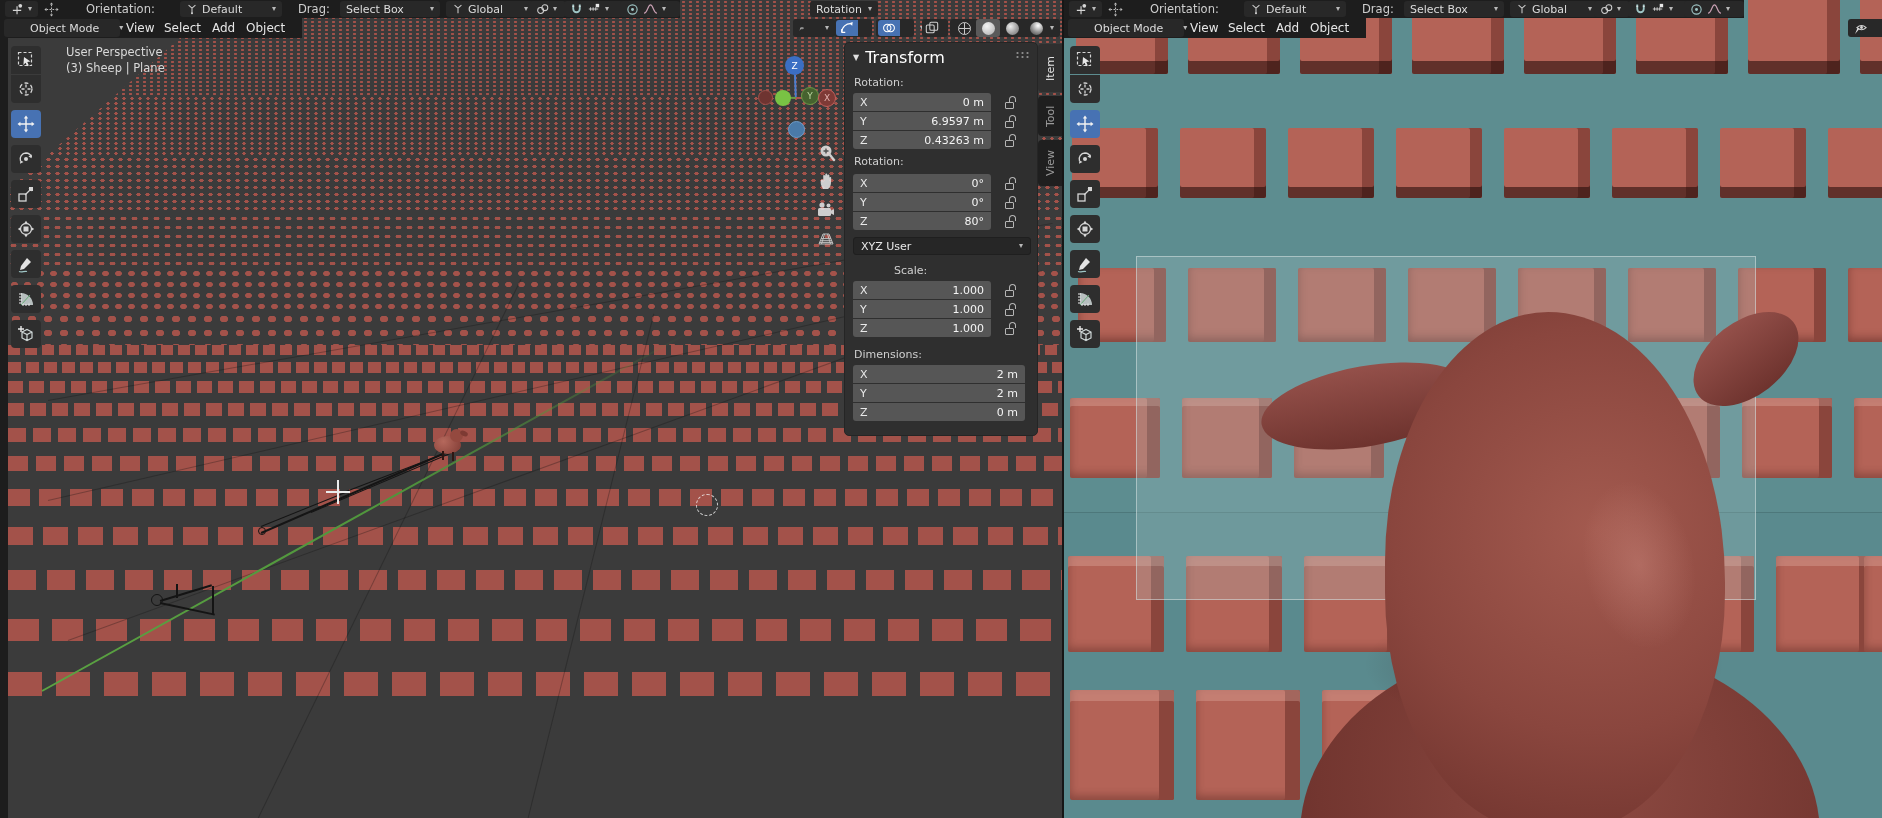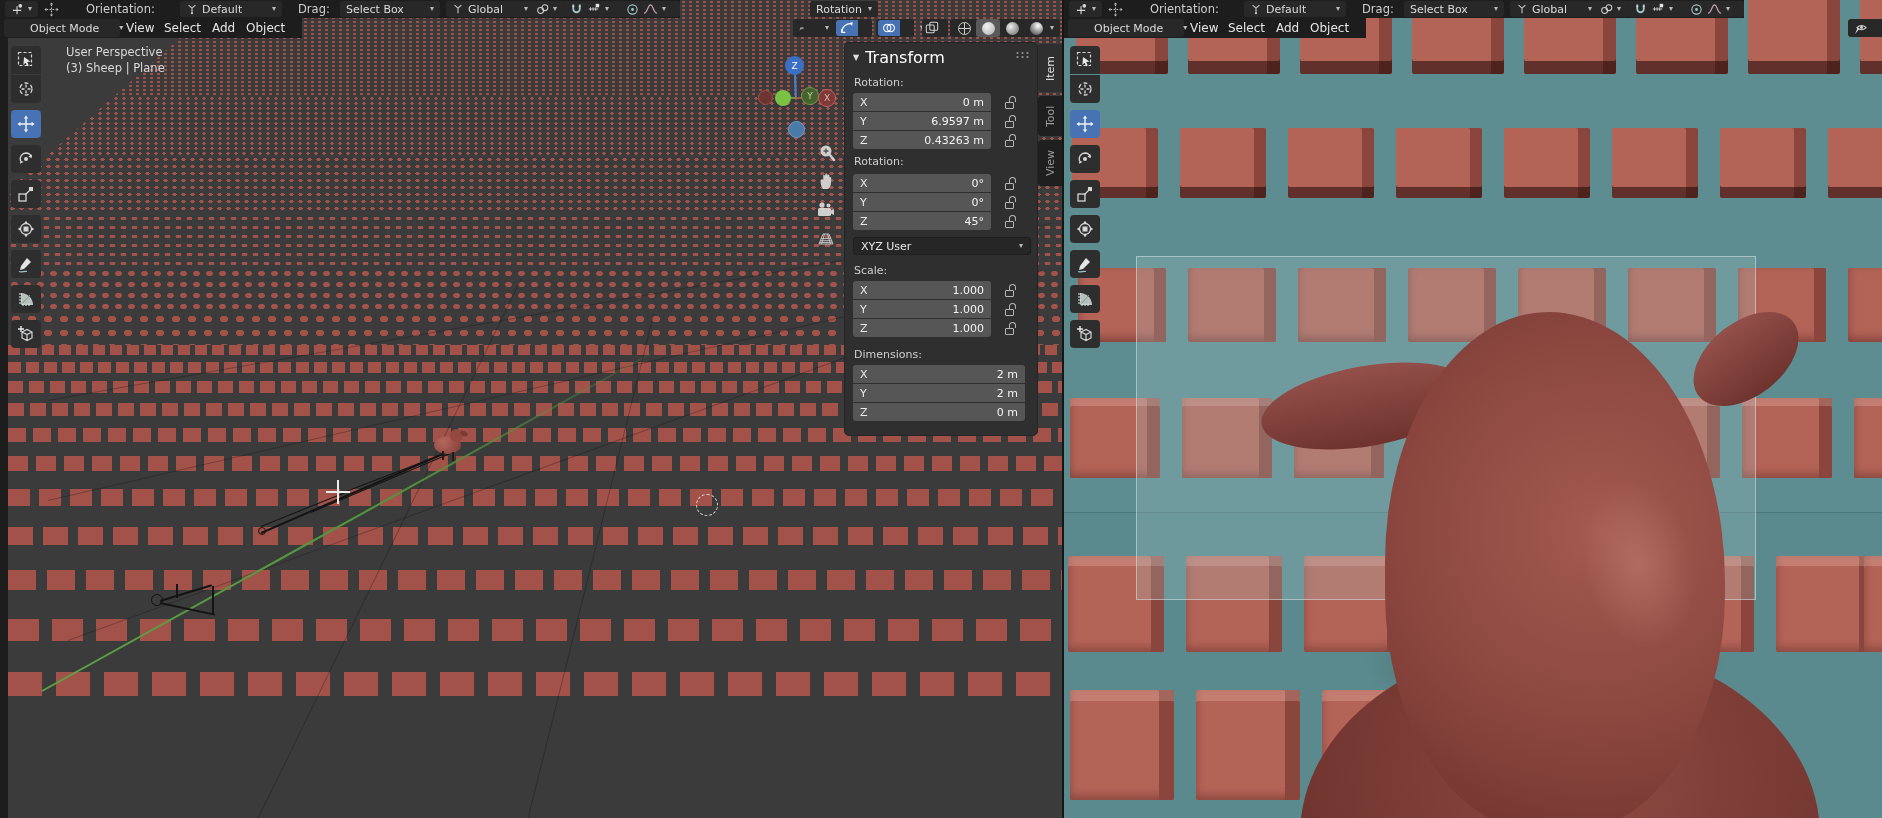--- a/index.html
+++ b/index.html
@@ -674,31 +674,31 @@
     <div class="frow" style="top:150px;">
       <div class="field">
           <span class="fl">Y</span>
           <span class="fv">0°</span>
         </div>
       <span class="lockwrap"></span>
     </div>
     <div class="frow" style="top:169px;">
       <div class="field rb">
           <span class="fl">Z</span>
-          <span class="fv">45°</span>
+          <span class="fv">80°</span>
         </div>
       <span class="lockwrap"></span>
     </div>
 
     <div id="euler-select" style="top:194px;">
       <span>XYZ User</span>
       <span class="chev">▾</span>
     </div>
 
-    <span class="plabel" style="top:221px;">Scale:</span>
+    <span class="plabel" style="top:221px;margin-left:40px;">Scale:</span>
     <div class="frow" style="top:238px;">
       <div class="field rt">
           <span class="fl">X</span>
           <span class="fv">1.000</span>
         </div>
       <span class="lockwrap"></span>
     </div>
     <div class="frow" style="top:257px;">
       <div class="field">
           <span class="fl">Y</span>

